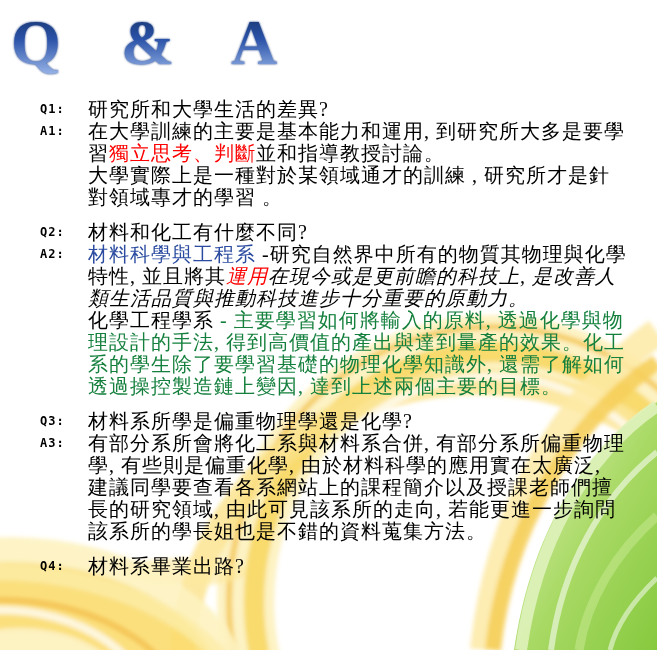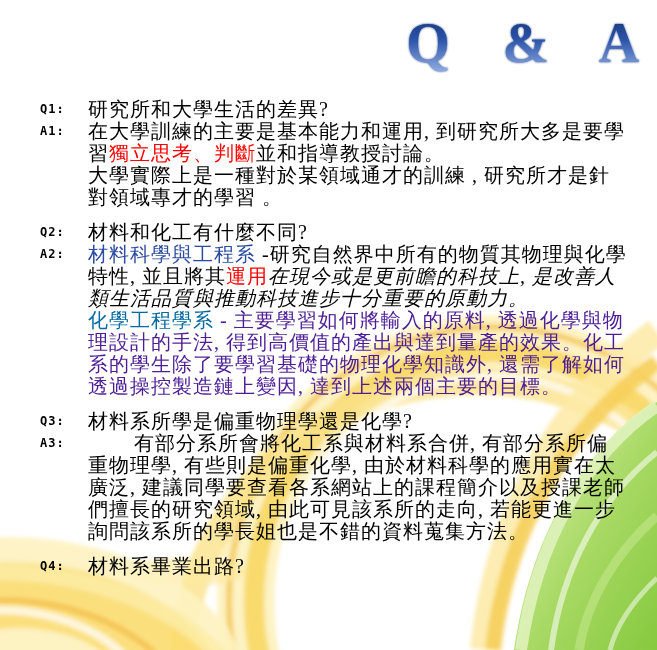--- a/index.html
+++ b/index.html
@@ -5,23 +5,23 @@
   html,body { margin:0; padding:0; background:#ffffff; }
   #slide {
     position:relative; width:657px; height:650px; overflow:hidden;
     background:#ffffff;
     font-family:"Liberation Serif","DejaVu Serif",serif;
   }
   #bg-art { position:absolute; left:0; top:0; width:657px; height:650px; z-index:0; }
   #content { position:relative; z-index:1; }
 
   .title {
-    margin:4px 0 0 0; text-align:right;
+    margin:4px 0 0 11px; text-align:left;
     font-family:"Liberation Serif",serif; font-weight:bold;
-    font-size:56px; line-height:78px;
+    font-size:64px; line-height:78px;
     letter-spacing:0.32em; word-spacing:0.05em;
     background:linear-gradient(180deg,#143267 8%, #2a52a8 45%, #9cb8ea 92%);
     -webkit-background-clip:text; background-clip:text;
     color:transparent; -webkit-text-fill-color:transparent;
     filter:drop-shadow(0 0 1px #1d3d82);
   }
 
   #qa-container { margin:16px 30px 0 40px; }
   .qa-block { margin-bottom:13px; }
   .row { display:flex; align-items:flex-start; }
@@ -111,34 +111,34 @@
           </div>
         </div>
         <div class="qa-block">
           <div class="row">
             <span class="lbl">Q2:</span>
             <div class="txt">材料和化工有什麼不同?</div>
           </div>
           <div class="row">
             <span class="lbl">A2:</span>
             <div class="txt">
-              <p><span style="color: rgb(43, 75, 160);">材料科學與工程系</span><span style="color: rgb(0, 0, 0);"> -研究自然界中所有的物質其物理與化學特性, 並且將其</span><span style="color: rgb(254, 0, 0);">運用</span><span style="color: rgb(0, 0, 0); font-style: italic;">在現今或是更前瞻的科技上, 是改善人類生活品質與推動科技進步十分重要的原動力。</span></p>
-              <p><span style="color: #0369a1;">化學工程學系</span><span style="color: #4c1d95;"> - 主要學習如何將輸入的原料, 透過化學與物理設計的手法, 得到高價值的產出與達到量產的效果。化工系的學生除了要學習基礎的物理化學知識外, 還需了解如何透過操控製造鏈上變因, 達到上述兩個主要的目標。</span></p>
+              <p><span style="color: rgb(43, 75, 160);">材料科學與工程系</span><span style="color: rgb(0, 0, 0);"> -研究自然界中所有的物質其物理與化學特性, 並且將其</span><span style="color: rgb(254, 0, 0); font-style: italic;">運用</span><span style="color: rgb(0, 0, 0); font-style: italic;">在現今或是更前瞻的科技上, 是改善人類生活品質與推動科技進步十分重要的原動力。</span></p>
+              <p><span style="color: #000000;">化學工程學系</span><span style="color: #15803d;"> - 主要學習如何將輸入的原料, 透過化學與物理設計的手法, 得到高價值的產出與達到量產的效果。化工系的學生除了要學習基礎的物理化學知識外, 還需了解如何透過操控製造鏈上變因, 達到上述兩個主要的目標。</span></p>
             </div>
           </div>
         </div>
         <div class="qa-block">
           <div class="row">
             <span class="lbl">Q3:</span>
             <div class="txt">材料系所學是偏重物理學還是化學?</div>
           </div>
           <div class="row">
             <span class="lbl">A3:</span>
             <div class="txt">
-              <p><span style="color: rgb(0, 0, 0); margin-left: 46px;">有部分系所會將化工系與材料系合併, 有部分系所偏重物理學, 有些則是偏重化學, 由於材料科學的應用實在太廣泛, 建議同學要查看各系網站上的課程簡介以及授課老師們擅長的研究領域, 由此可見該系所的走向, 若能更進一步詢問該系所的學長姐也是不錯的資料蒐集方法。</span></p>
+              <p><span style="color: rgb(0, 0, 0);">有部分系所會將化工系與材料系合併, 有部分系所偏重物理學, 有些則是偏重化學, 由於材料科學的應用實在太廣泛, 建議同學要查看各系網站上的課程簡介以及授課老師們擅長的研究領域, 由此可見該系所的走向, 若能更進一步詢問該系所的學長姐也是不錯的資料蒐集方法。</span></p>
             </div>
           </div>
         </div>
         <div class="qa-block">
           <div class="row">
             <span class="lbl">Q4:</span>
             <div class="txt">材料系畢業出路?</div>
           </div>
         </div>
       </div>

